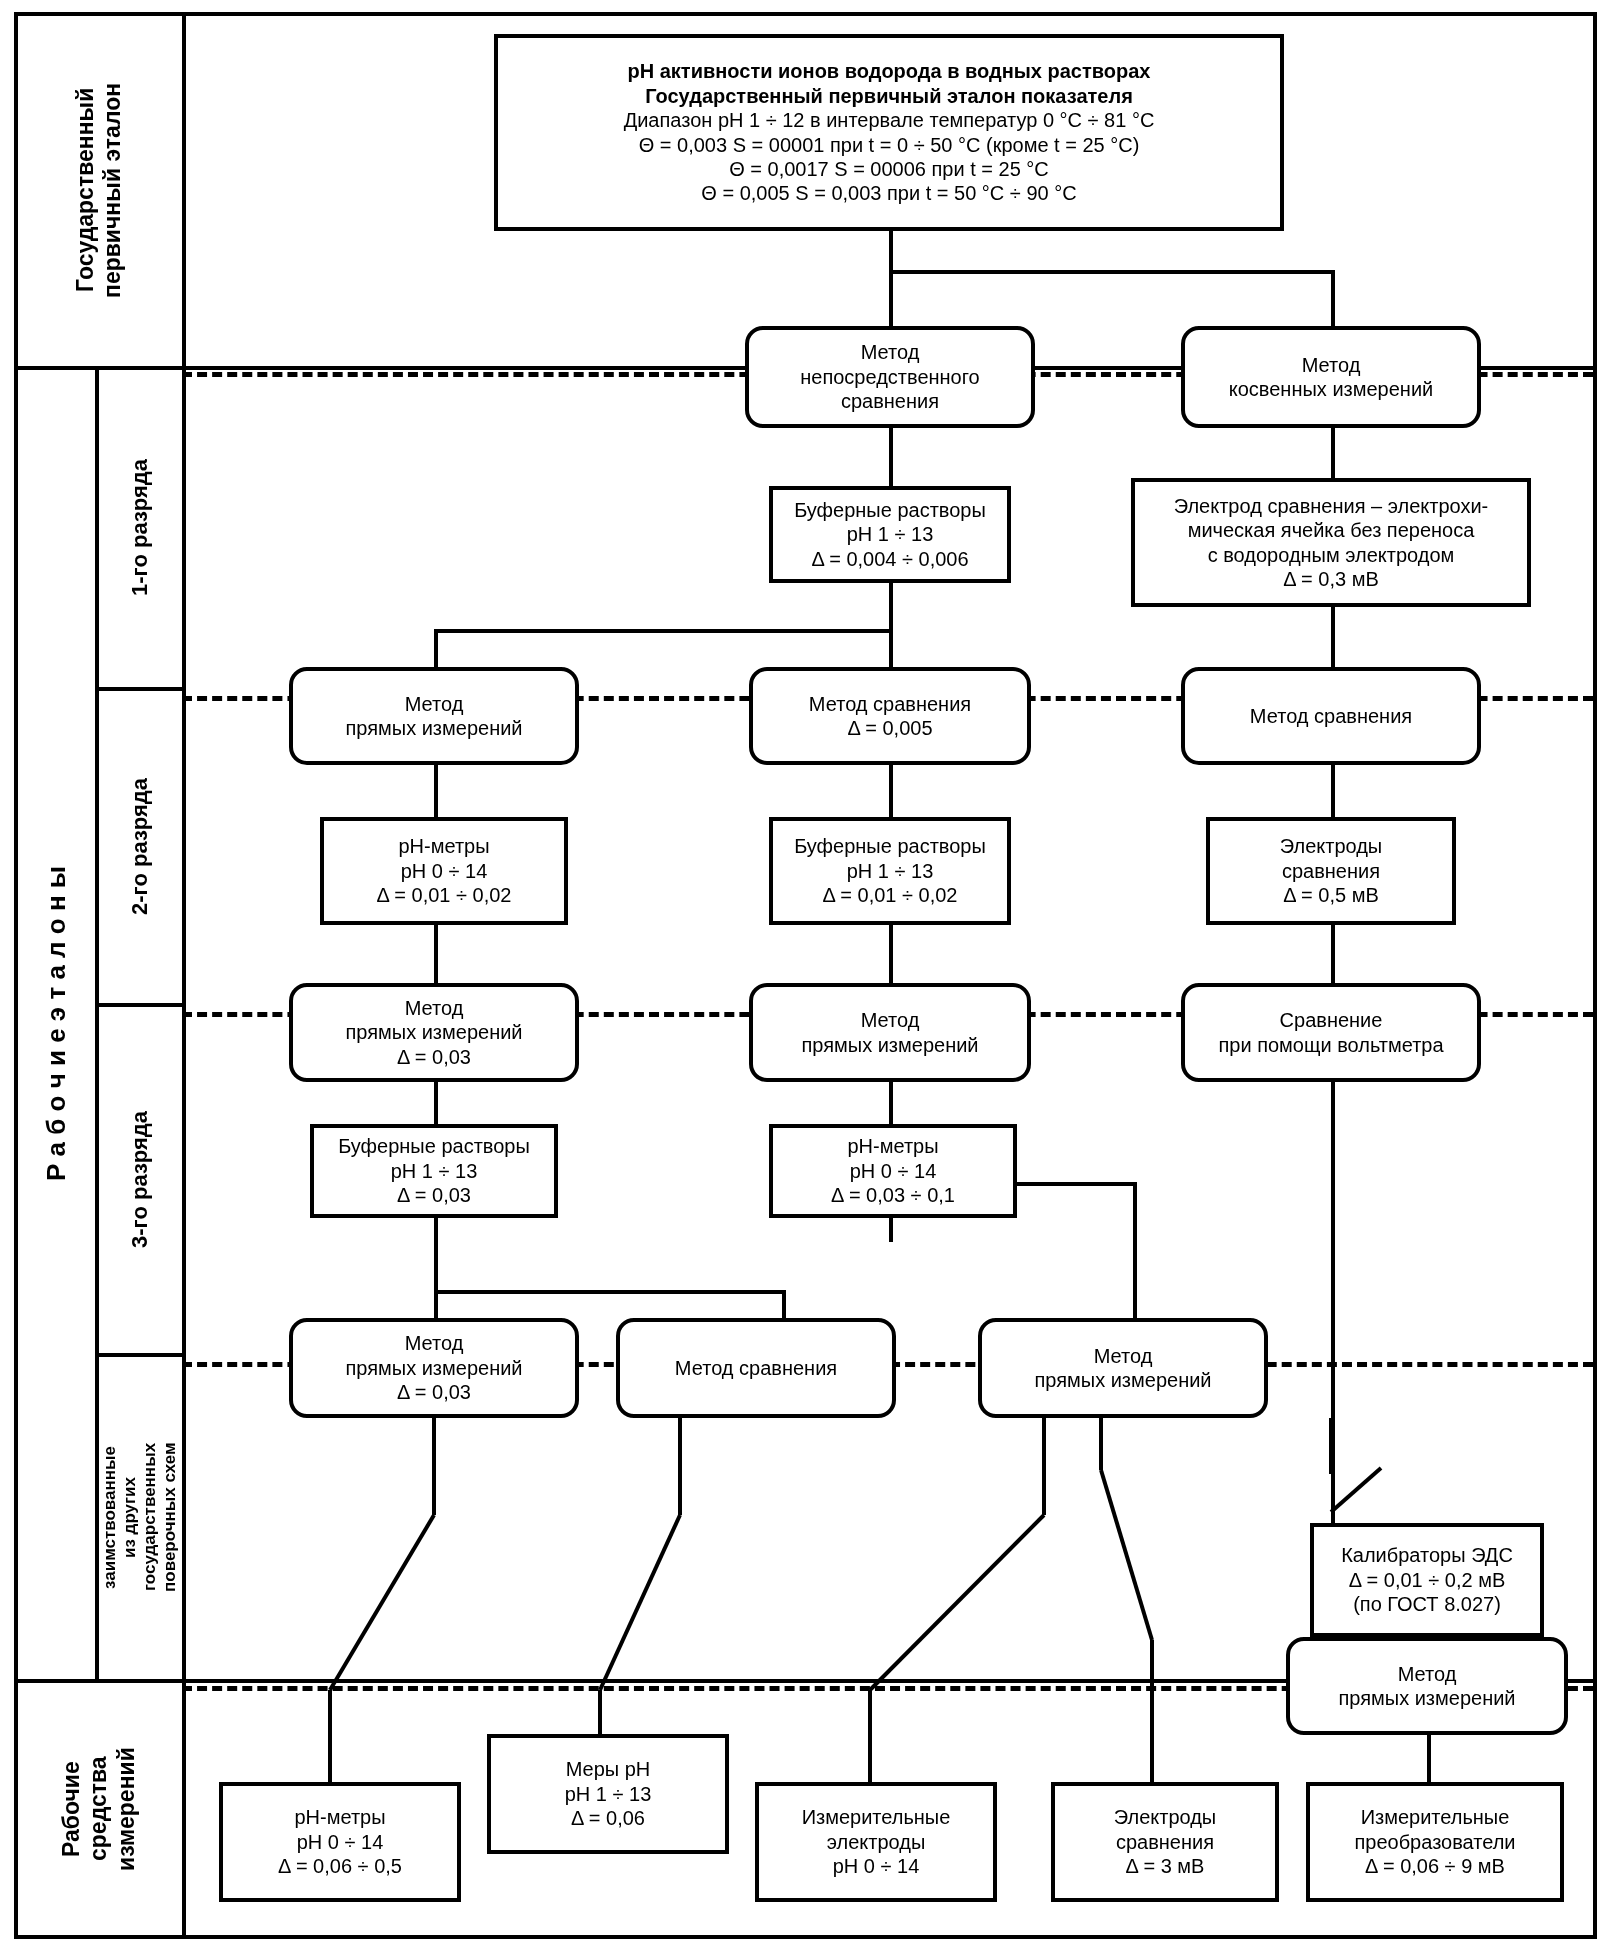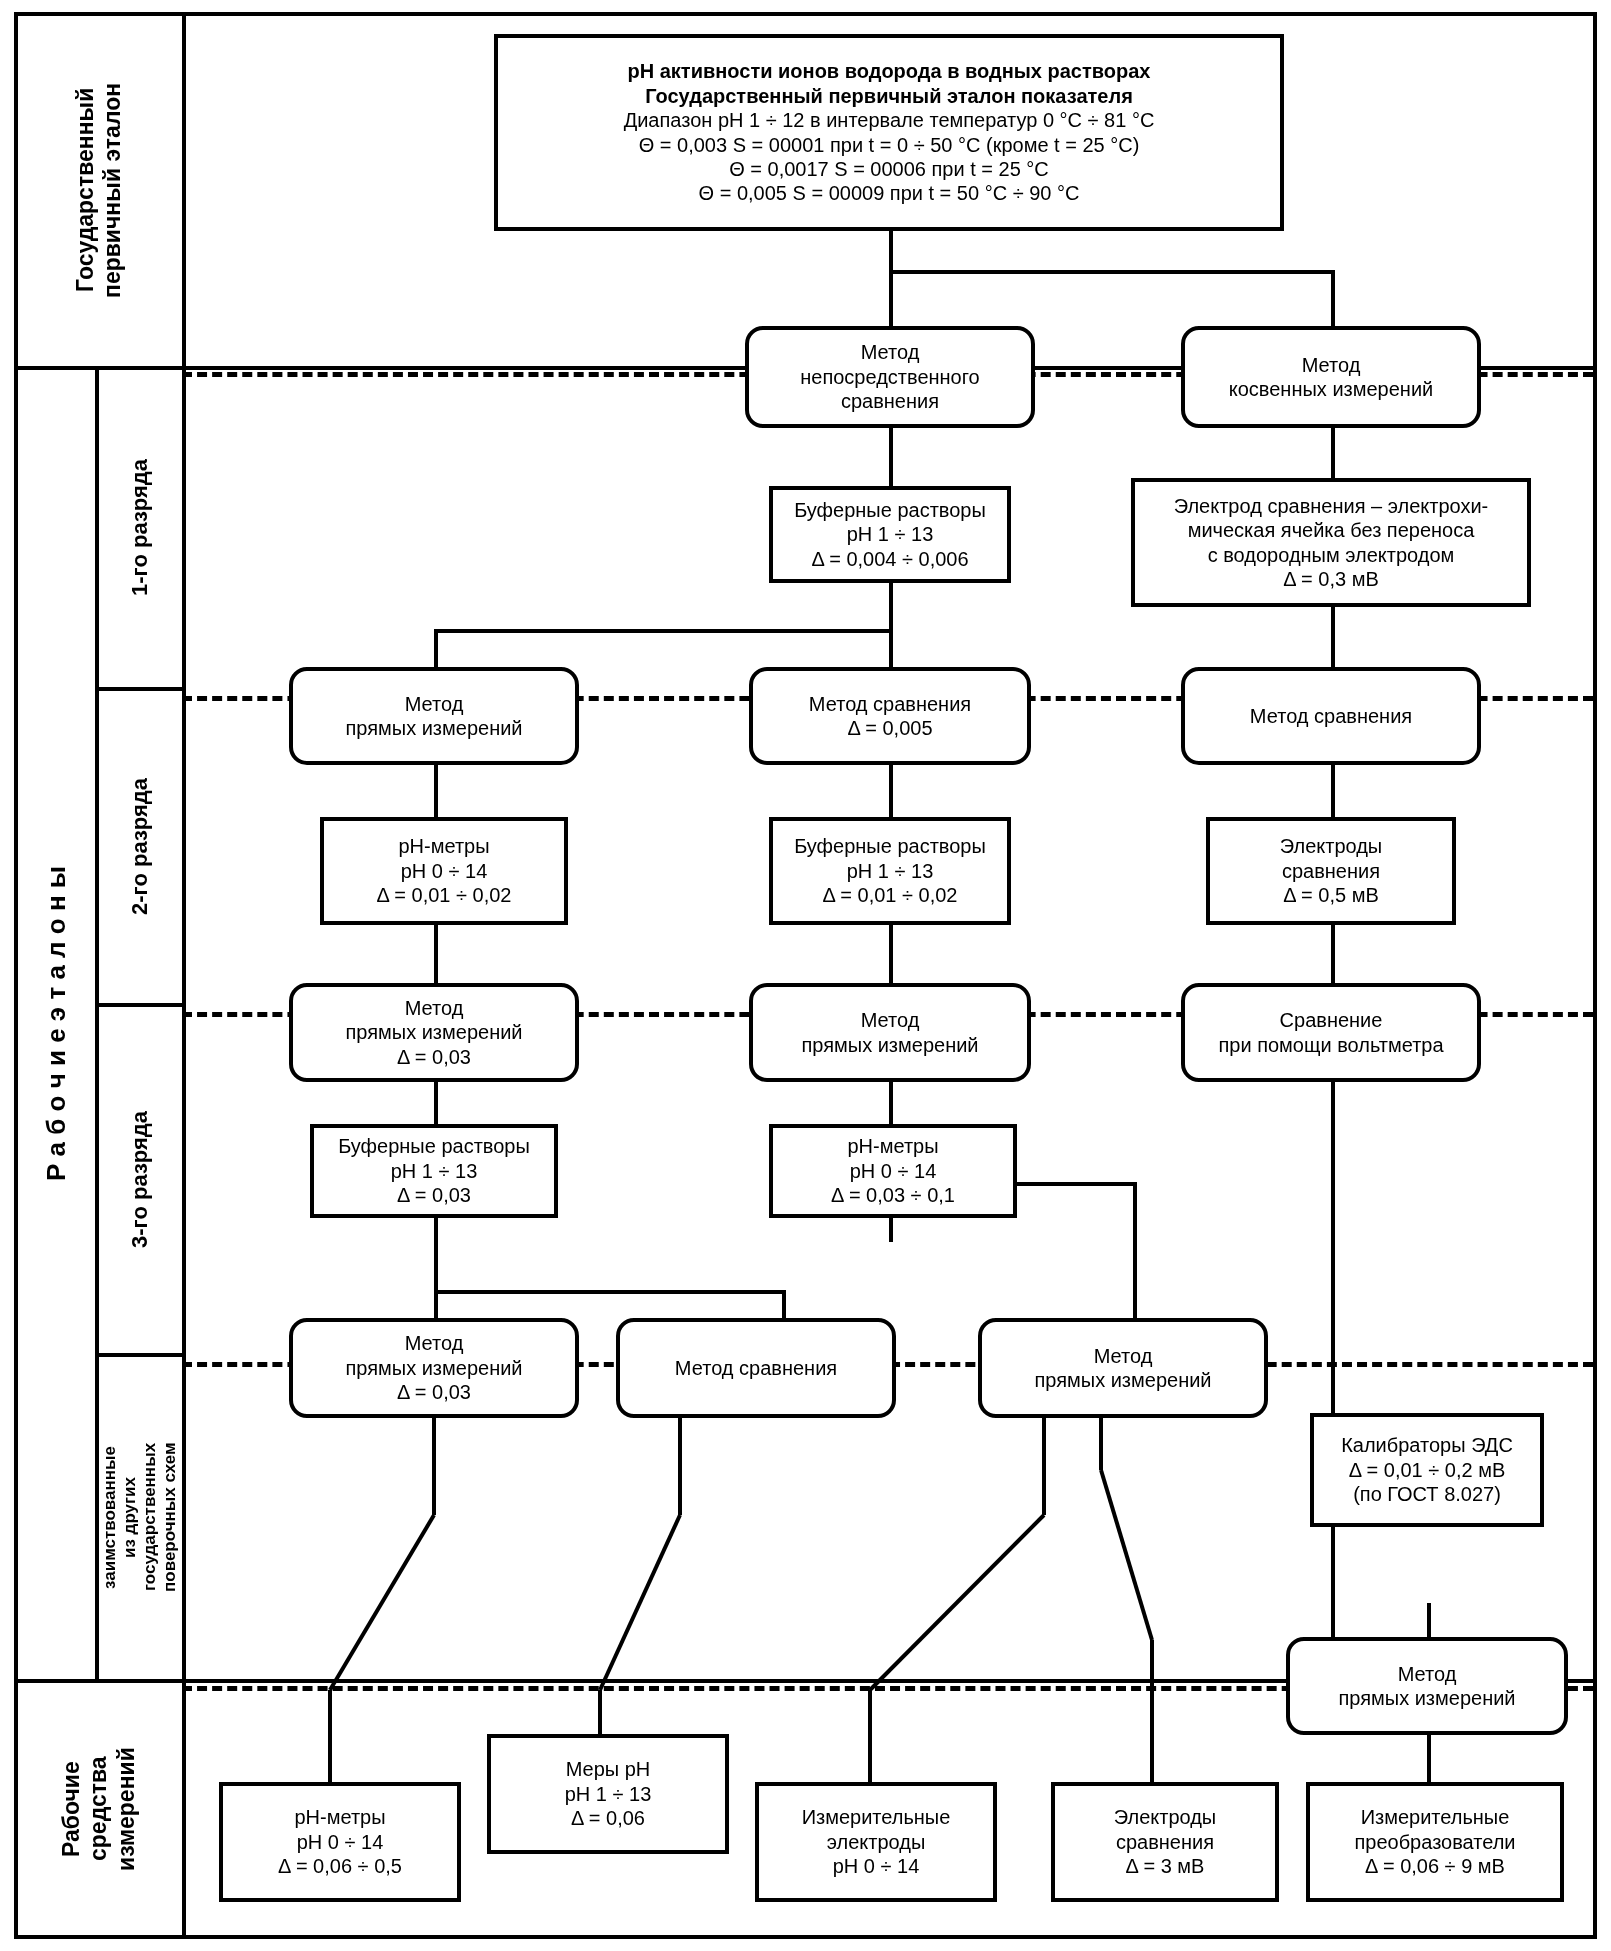--- a/index.html
+++ b/index.html
@@ -169,21 +169,21 @@
   <svg class="diag" style="left:1280px;top:1460px;width:200px;height:60px;">
     <line x1="51" y1="52" x2="101" y2="8"></line>
   </svg>
 
   <div class="node" style="left:494px;top:34px;width:790px;height:197px;flex-direction:column;font-size:20px;">
     <span class="txt b">pH активности ионов водорода в водных растворах</span>
     <span class="txt b">Государственный первичный эталон показателя</span>
     <span class="txt">Диапазон pH 1 ÷ 12 в интервале температур 0 °С ÷ 81 °С</span>
     <span class="txt">Θ = 0,003  S = 00001 при t = 0 ÷ 50 °С (кроме t = 25 °С)</span>
     <span class="txt">Θ = 0,0017  S = 00006 при t = 25 °С</span>
-    <span class="txt">Θ = 0,005  S = 00009 при t = 50 °С ÷ 90 °С</span>
+    <span class="txt">Θ = 0,005  S = 0,003 при t = 50 °С ÷ 90 °С</span>
   </div>
 
   <div class="node round" style="left:745px;top:326px;width:290px;height:102px;font-size:20px;">
     <span class="txt" style="white-space:pre-line;">Метод
 непосредственного
 сравнения</span>
   </div>
   <div class="node round" style="left:1181px;top:326px;width:300px;height:102px;font-size:20px;">
     <span class="txt" style="white-space:pre-line;">Метод
 косвенных измерений</span>
@@ -260,21 +260,21 @@
 Δ = 0,03</span>
   </div>
   <div class="node round" style="left:616px;top:1318px;width:280px;height:100px;font-size:20px;">
     <span class="txt" style="white-space:pre-line;">Метод сравнения</span>
   </div>
   <div class="node round" style="left:978px;top:1318px;width:290px;height:100px;font-size:20px;">
     <span class="txt" style="white-space:pre-line;">Метод
 прямых измерений</span>
   </div>
 
-  <div class="node" style="left:1310px;top:1413px;width:234px;height:114px;font-size:20px;">
+  <div class="node" style="left:1310px;top:1523px;width:234px;height:114px;font-size:20px;">
     <span class="txt" style="white-space:pre-line;">Калибраторы ЭДС
 Δ = 0,01 ÷ 0,2 мВ
 (по ГОСТ 8.027)</span>
   </div>
 
   <div class="node round" style="left:1286px;top:1637px;width:282px;height:98px;font-size:20px;">
     <span class="txt" style="white-space:pre-line;">Метод
 прямых измерений</span>
   </div>
 

